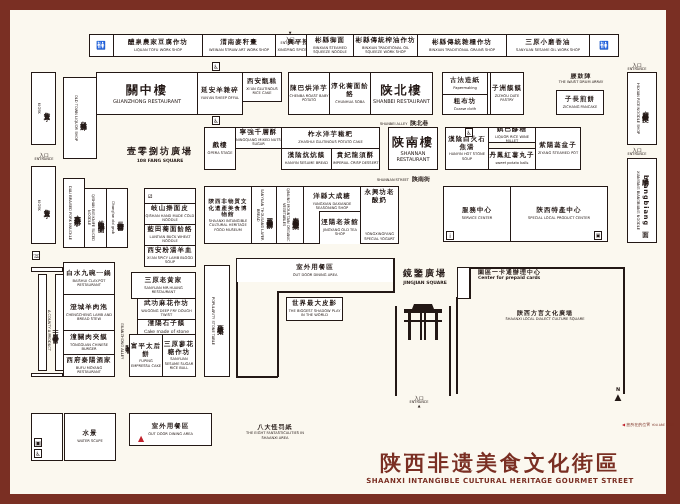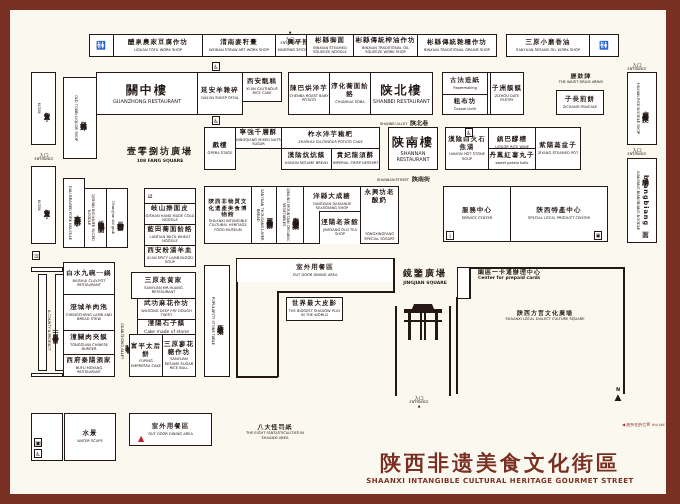--- a/index.html
+++ b/index.html
@@ -54,21 +54,21 @@
       <div>ENTRANCE</div>
     </div>
   <div class="b" style="left:296px;top:24px;width:48px;height:23px;">
       <div class="zh">彬縣御面</div>
       <div class="en">BINXIAN STEAMED SQUEEZE NOODLE</div>
     </div>
   <div class="b" style="left:343px;top:24px;width:65px;height:23px;">
       <div class="zh">彬縣傳統榨油作坊</div>
       <div class="en">BINXIAN TRADITIONAL OIL SQUEEZE WORK SHOP</div>
     </div>
-  <div class="b" style="left:407px;top:24px;width:80px;height:23px;">
+  <div class="b" style="left:407px;top:24px;width:90px;height:23px;">
       <div class="zh">彬縣傳統雜糧作坊</div>
       <div class="en">BINXIAN TRADITIONAL GRAINS SHOP</div>
     </div>
   <div class="b" style="left:496px;top:24px;width:84px;height:23px;">
       <div class="zh">三原小磨香油</div>
       <div class="en">SANYUAN SESAME OIL WORK SHOP</div>
     </div>
   <div class="b" style="left:579px;top:24px;width:30px;height:23px;">
       <span style="font-size:8px">🚻</span>
     </div>
@@ -195,21 +195,21 @@
 
   <div class="b big" style="left:378px;top:117px;width:50px;height:43px;">
       <div class="zh">陕南樓</div>
       <div class="en">SHANNAN RESTAURANT</div>
     </div>
   <div class="b" style="left:435px;top:117px;width:44px;height:43px;">
       <div class="zh">漢陰白火石焦湯</div>
       <div class="en">HANYIN HOT STONE SOUP</div>
     </div>
   <div class="icon" style="left:455px;top:118px;">♿</div>
-  <div class="b" style="left:478px;top:117px;width:48px;height:36px;">
+  <div class="b" style="left:478px;top:117px;width:48px;height:16px;">
       <div class="zh">鎮巴醪糟</div>
       <div class="en">LIQUOR RICE WINE MILLET</div>
     </div>
   <div class="b" style="left:478px;top:138px;width:48px;height:22px;">
       <div class="zh">丹鳳紅薯丸子</div>
       <div class="en" style="text-transform:none">sweet potato balls</div>
     </div>
   <div class="b" style="left:525px;top:117px;width:46px;height:43px;">
       <div class="zh">紫陽蒸盆子</div>
       <div class="en">ZIYANG STEAMED POT</div>

